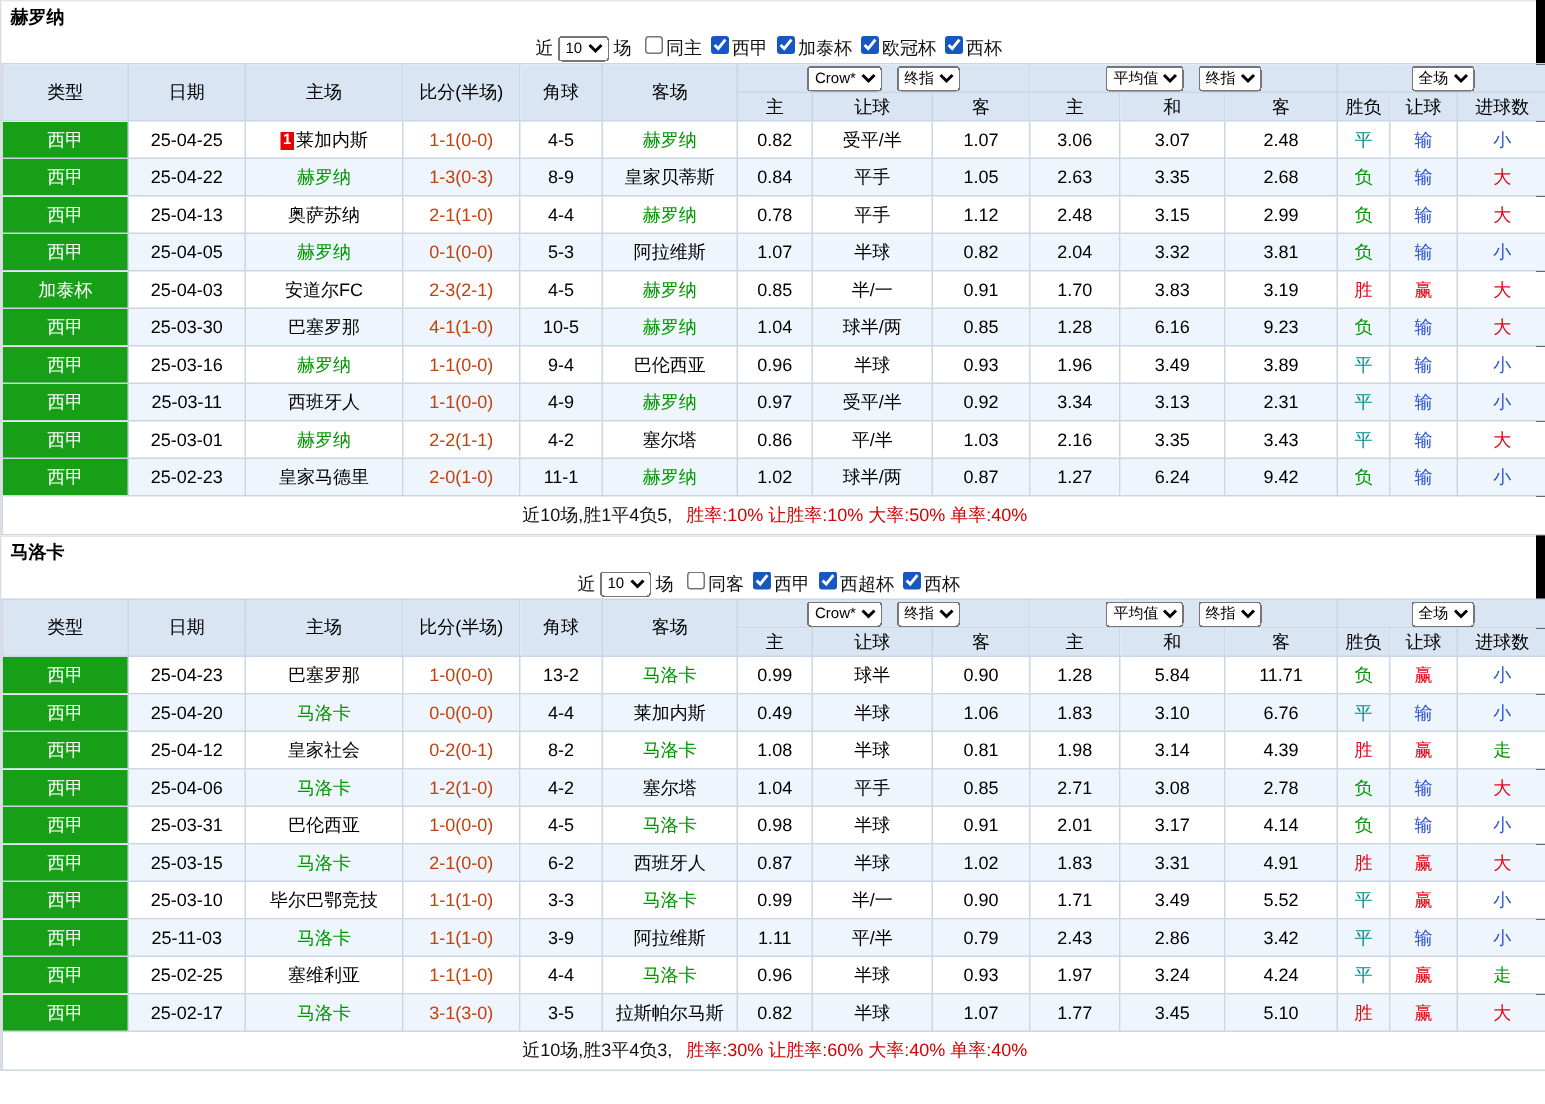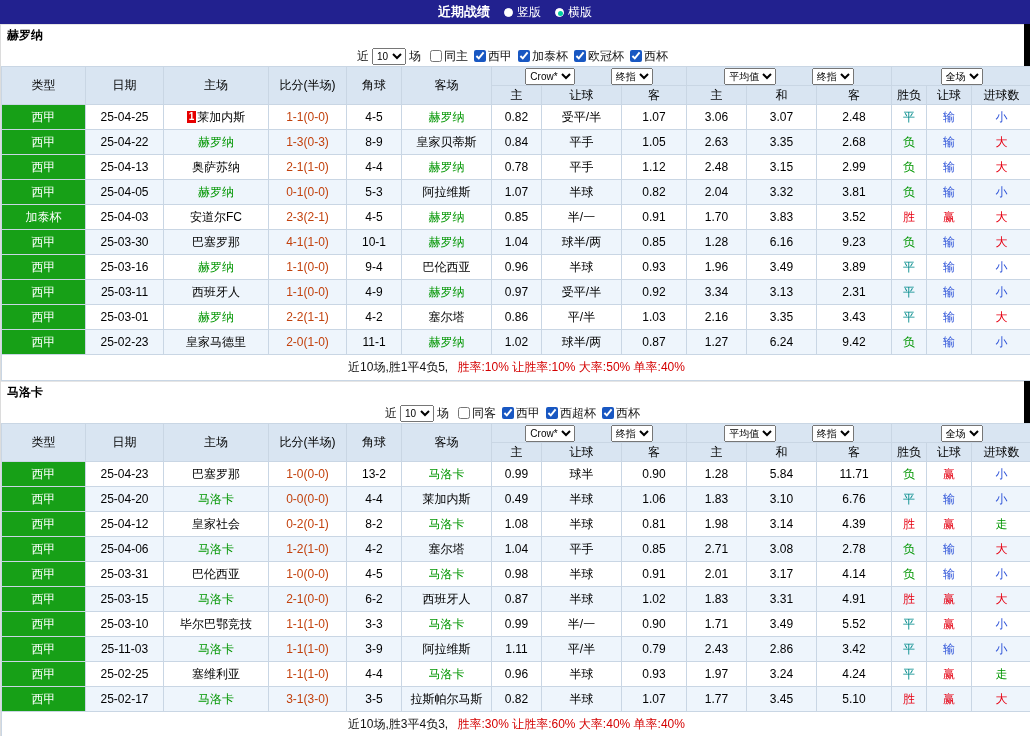--- a/index.html
+++ b/index.html
@@ -8,53 +8,42 @@
   .topbar{background:#22218f;height:24px;display:flex;align-items:center;justify-content:center;gap:14px;color:#fff}
   .topbar .title{font-weight:bold;font-size:13px}
   .radio{display:inline-flex;align-items:center;gap:4px;cursor:pointer;font-size:12px;color:#fff}
   .rb{width:9px;height:9px;border-radius:50%;background:#fff;border:1px solid #fff;position:relative;display:inline-block}
   .rb.checked::after{content:"";position:absolute;left:2px;top:2px;width:5px;height:5px;border-radius:50%;background:#00cfa0}
   .team-section{border-left:1px solid #dcdcdc;border-right:6px solid #000000}
   .team-title{height:22px;line-height:21px;padding-left:6px;font-weight:bold;font-size:12px;color:#000;border-top:1px solid #e5e5e5;background:#fff}
   .filterbar{height:20px;display:flex;align-items:center;justify-content:center;gap:3px;background:#fff}
   .filterbar select,.hdsel{height:17px;font-size:10px;font-family:"Liberation Sans",sans-serif}
   .cbs{display:inline-flex;align-items:center}
-  .cb{display:inline-flex;align-items:center;margin-left:6px;cursor:pointer}
+  .cb{display:inline-flex;align-items:flex-start;margin-left:6px;cursor:pointer}
   .cb input{width:12px;height:12px;margin-right:2px;accent-color:#1857c2}
   table{width:1030px;border-collapse:collapse;table-layout:fixed}
   th,td{border:1px solid #c9d6e4;text-align:center;font-weight:normal;overflow:hidden;white-space:nowrap}
   thead th{background:#d9e5f2;height:19px;font-size:12px;color:#000}
-  thead select{margin:0 16px}
+  thead select{margin:0 3px}
   tbody td{height:25px;background:#fff;color:#000}
   tr.alt td{background:#eef5fc}
   td.league{background:#17a017;color:#fff}
   tr.alt td.league{background:#17a017}
   td.score{color:#c2410c}
   td.team{color:#000}
   td.team.focus{color:#009600}
   .badge{display:inline-block;background:#e60000;color:#fff;font-size:10px;line-height:12px;padding:0 2px;margin-right:1px;font-weight:bold;vertical-align:1px}
   tfoot td{height:26px;background:#fff;border:1px solid #c9d6e4}
   .sum-stats{color:#d40000;margin-left:6px}
 </style>
 </head>
 <body>
 
 <div class="page">
 
-  <div class="topbar">
-    <span class="title">近期战绩</span>
-    <label class="radio">
-      <span class="rb"></span>
-      <span>竖版</span>
-    </label>
-    <label class="radio">
-      <span class="rb checked"></span>
-      <span>横版</span>
-    </label>
-  </div>
 
   <section class="team-section">
     <div class="team-title">赫罗纳</div>
     <div class="filterbar">
       <span>近</span>
       <select><option>10</option></select>
       <span>场</span>
       <span class="cbs">
           <label class="cb"><input type="checkbox" style="">同主</label>
           <label class="cb"><input type="checkbox" checked="" style="">西甲</label>
@@ -187,31 +176,31 @@
             <td>25-04-03</td>
             <td class="team">安道尔FC</td>
             <td class="score">2-3(2-1)</td>
             <td>4-5</td>
             <td class="team focus">赫罗纳</td>
             <td>0.85</td>
             <td>半/一</td>
             <td>0.91</td>
             <td>1.70</td>
             <td>3.83</td>
-            <td>3.52</td>
+            <td>3.19</td>
             <td style="color: rgb(230, 0, 18);">胜</td>
             <td style="color: rgb(230, 0, 18);">赢</td>
             <td style="color: rgb(230, 0, 18);">大</td>
           </tr>
           <tr class="alt">
             <td class="league">西甲</td>
             <td>25-03-30</td>
             <td class="team">巴塞罗那</td>
             <td class="score">4-1(1-0)</td>
-            <td>10-1</td>
+            <td>10-5</td>
             <td class="team focus">赫罗纳</td>
             <td>1.04</td>
             <td>球半/两</td>
             <td>0.85</td>
             <td>1.28</td>
             <td>6.16</td>
             <td>9.23</td>
             <td style="color: rgb(0, 150, 0);">负</td>
             <td style="color: rgb(43, 81, 216);">输</td>
             <td style="color: rgb(230, 0, 18);">大</td>

